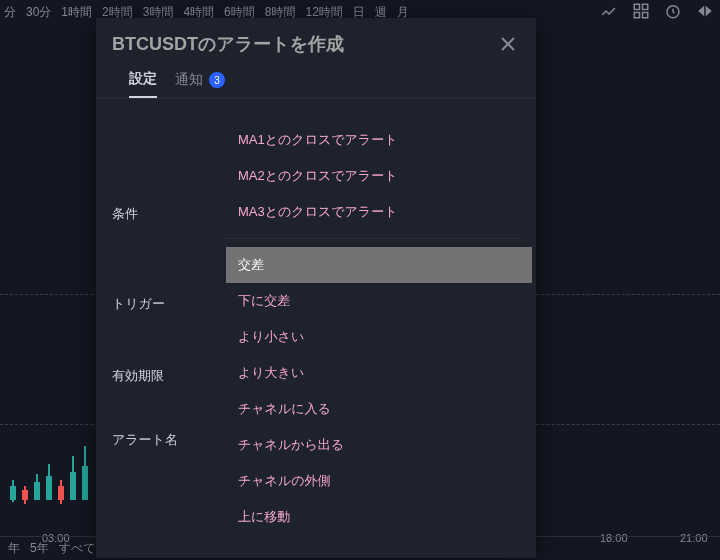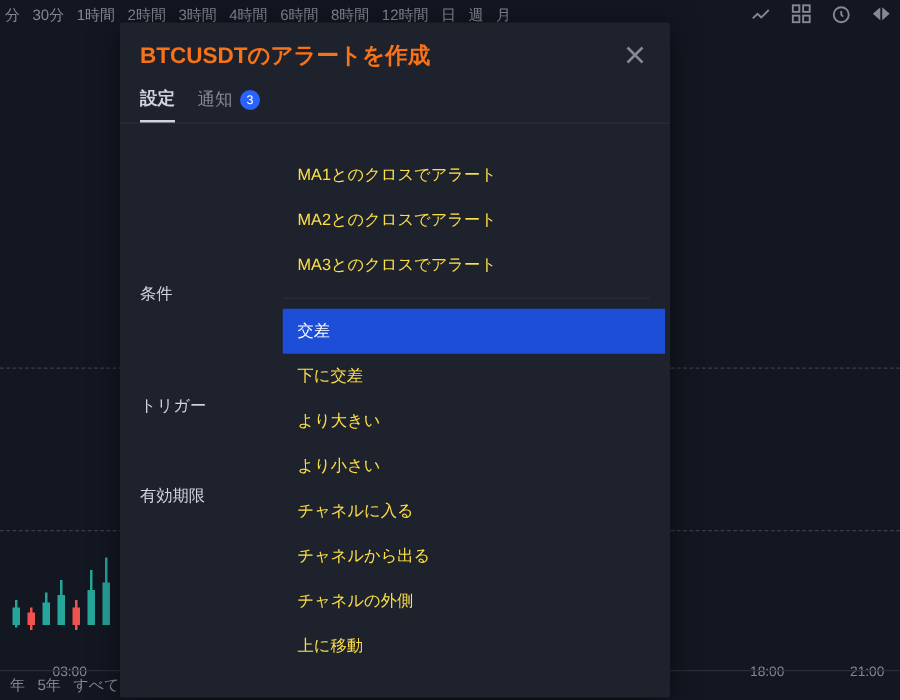--- a/index.html
+++ b/index.html
@@ -102,31 +102,31 @@
     }
     .modal-header {
       display: flex;
       justify-content: space-between;
       align-items: center;
       padding: 14px 16px 8px 16px;
     }
     .modal-title {
       font-size: 18px;
       font-weight: 700;
-      color: #f97316;
+      color: #a3a3a3;
     }
     .close-btn {
       width: 24px; height: 24px;
       cursor: pointer;
       color: #868993;
     }
     .tabs {
       display: flex;
       gap: 18px;
-      padding: 6px 16px 0 16px;
+      padding: 6px 16px 0 33px;
       border-bottom: 1px solid #2a2e39;
       font-size: 14px;
     }
     .tab {
       padding-bottom: 8px;
       color: #868993;
       cursor: pointer;
       display: flex;
       align-items: center;
       gap: 6px;
@@ -174,24 +174,24 @@
       padding: 4px 0;
     }
     .opt-divider {
       height: 1px;
       background: #2a2e39;
       margin: 4px 12px 4px 0;
     }
     .opt {
       padding: 9px 12px;
       cursor: pointer;
-      color: #fde047;
+      color: #f9a8d4;
     }
     .opt.selected {
-      background: #1d4ed8;
+      background: #737373;
       color: #fff;
     }
   </style>
 </head>
 <body>
 
 <div class="bg-toolbar">
   <span>分</span>
   <span>30分</span>
   <span>1時間</span>
@@ -293,33 +293,34 @@
     <div class="tab">
       <span>通知</span>
       <span class="badge">3</span>
     </div>
   </div>
   <div class="modal-body">
     <div class="left-col">
       <div class="section-label">条件</div>
       <div class="section-label" style="margin-bottom:54px">トリガー</div>
       <div class="section-label tight">有効期限</div>
+      <div class="section-label" style="margin-bottom:24px">アラート名</div>
     </div>
     <div class="right-col">
       <div class="opt-group">
         <div class="opt">MA1とのクロスでアラート</div>
         <div class="opt">MA2とのクロスでアラート</div>
         <div class="opt">MA3とのクロスでアラート</div>
       </div>
       <div class="opt-divider"></div>
       <div class="opt-group">
         <div class="opt selected">交差</div>
         <div class="opt">下に交差</div>
+        <div class="opt">より小さい</div>
         <div class="opt">より大きい</div>
-        <div class="opt">より小さい</div>
         <div class="opt">チャネルに入る</div>
         <div class="opt">チャネルから出る</div>
         <div class="opt">チャネルの外側</div>
         <div class="opt">上に移動</div>
 
       </div>
     </div>
   </div>
 </div>
 

